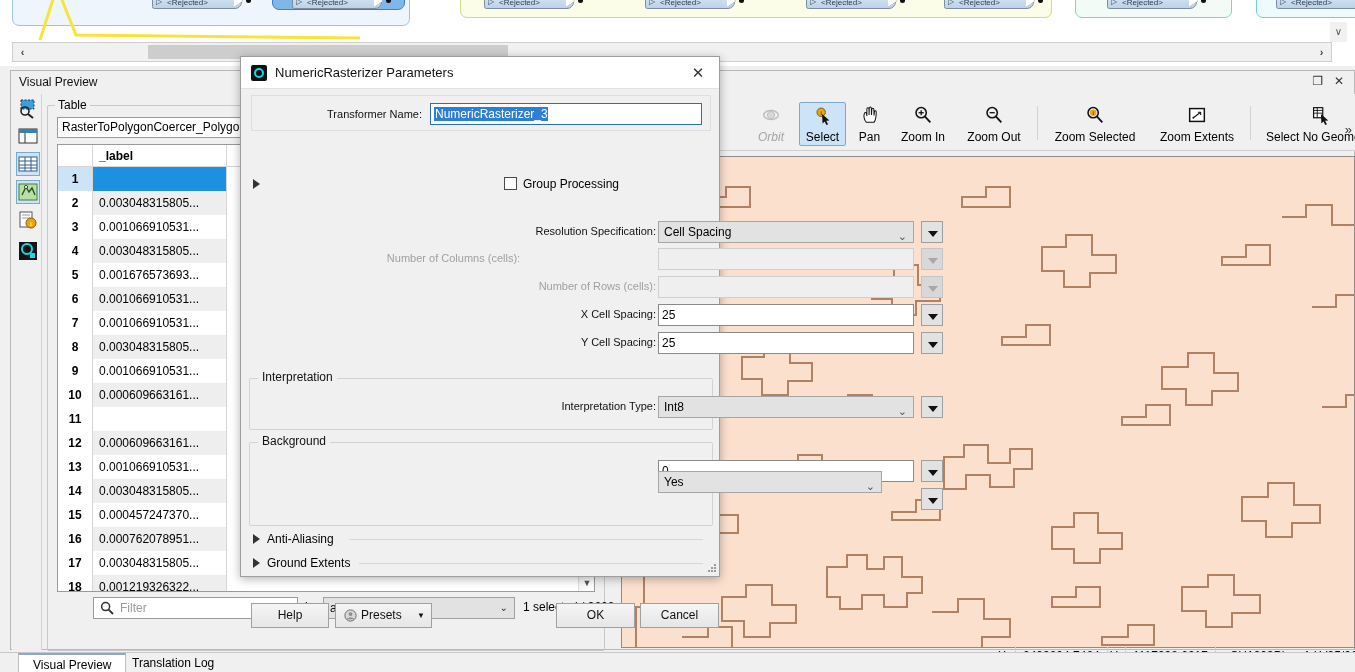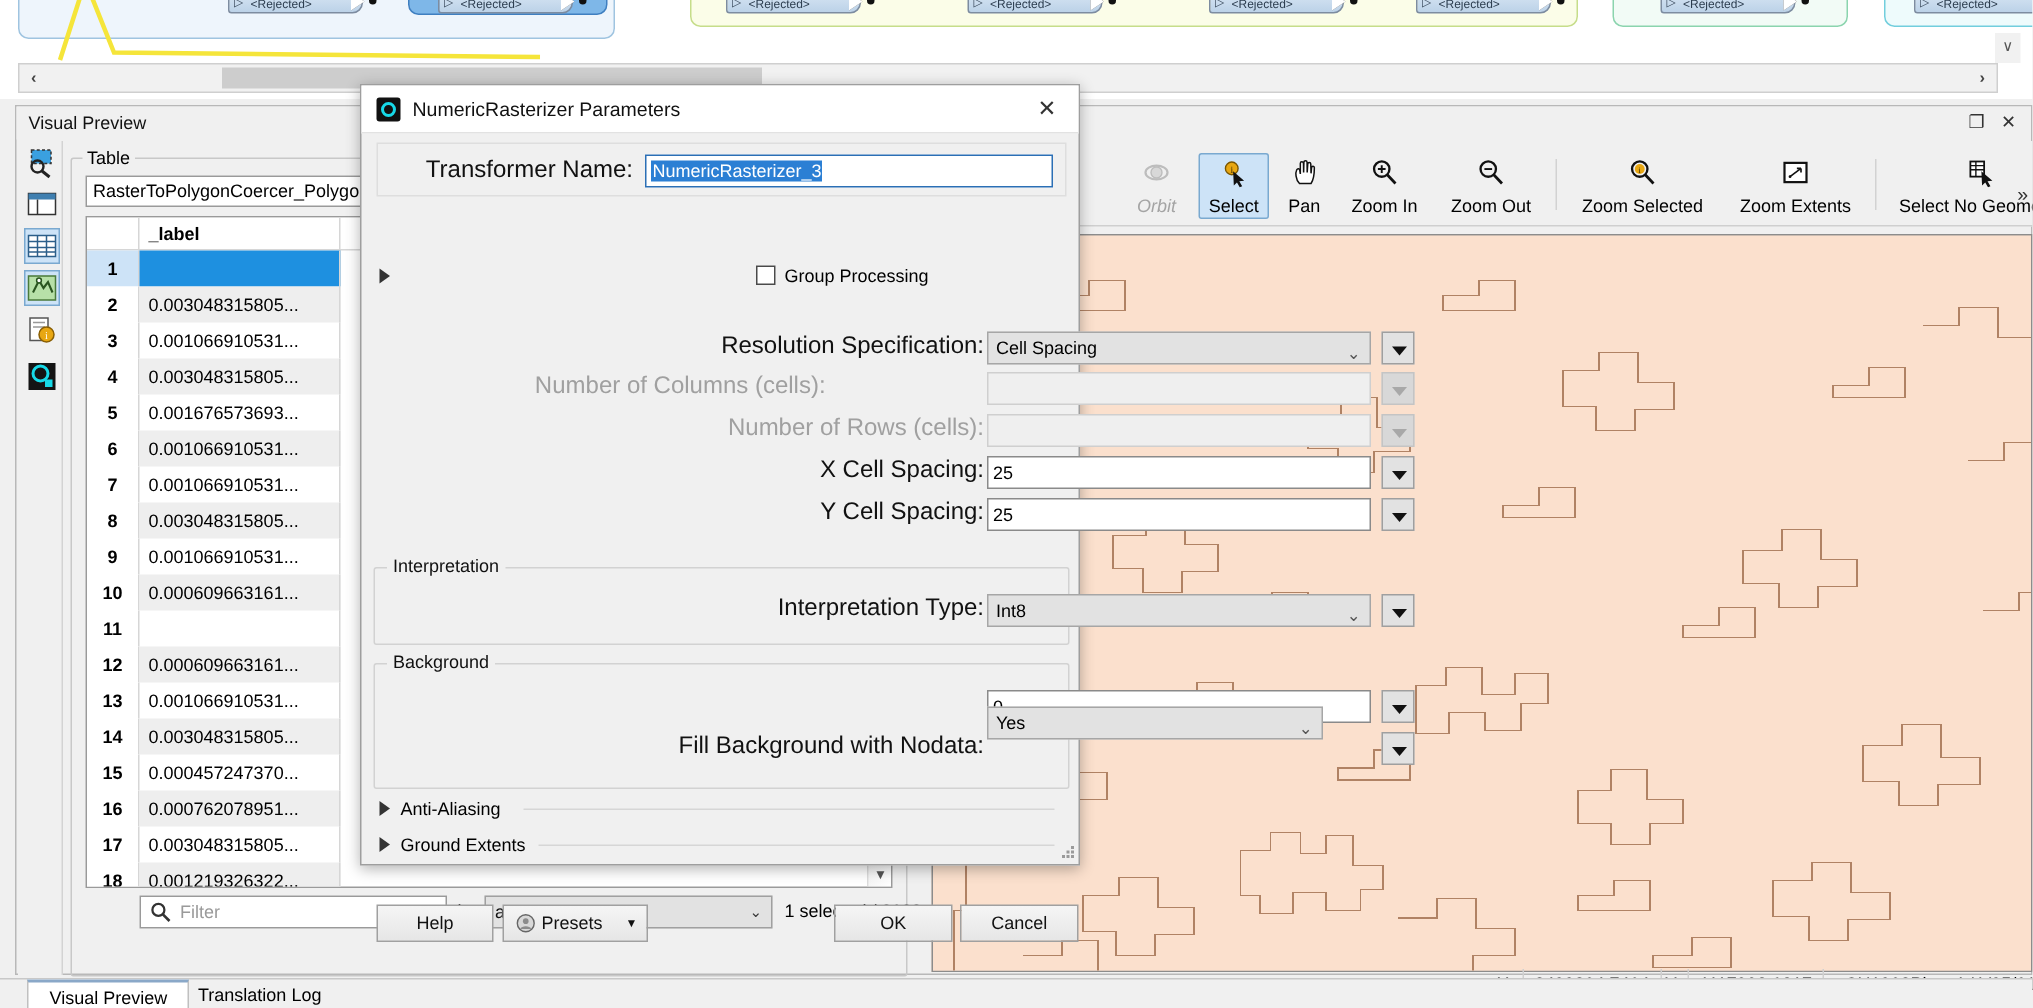--- a/index.html
+++ b/index.html
@@ -258,21 +258,21 @@
     position: absolute; right: 6px; top: 6px; width: 30px; height: 20px;
     text-align: center; line-height: 20px; font-size: 15px; color: #333;
   }
   #dlg-body { position: absolute; left: 0; top: 32px; width: 480px; height: 489px; }
 
   .name-box {
     position: absolute; left: 10px; top: 6px; width: 460px; height: 36px;
     border: 1px solid #dedede; background: #f0f0f0;
   }
   .lbl-r {
-    position: absolute; text-align: right; font-size: 16px;
+    position: absolute; text-align: right; font-size: 11px;
     line-height: 20px; color: #111;
   }
   .lbl-r.dim { color: #a0a0a0; }
   .txtin {
     position: absolute; height: 22px; border: 1px solid #2b6fb5;
     background: #fff; font-size: 12px; line-height: 20px; padding-left: 3px;
     white-space: nowrap; overflow: hidden;
   }
   .txtin.plain { border: 1px solid #8a8a8a; }
   .sel-hl { background: #2b7fd4; color: #fff; padding: 0 0 0 1px; }
@@ -761,21 +761,20 @@
 
       <div class="grp" style="left:8px; top:353px; width:464px; height:84px;">
         <div class="gbox"></div>
         <div class="glbl">Background</div>
       </div>
       <div class="txtin plain" style="left:417px; top:371px; width:256px;">
         <span>0</span>
       </div>
       <div class="dropbtn" style="left:680px; top:371px;"></div>
 
-      <div class="lbl-r" style="left:10px; top:399px; width:405px;">Fill Background with Nodata:</div>
       <div class="combo" style="left:417px; top:382px; width:224px;">
         <span>Yes</span>
         <span class="chev">⌄</span>
       </div>
       <div class="dropbtn" style="left:680px; top:399px;"></div>
 
       <div class="collapser" style="left:12px; top:442px; width:450px;">
         <span class="tri"></span>
         <span class="ctxt">Anti-Aliasing</span>
         <span class="cline" style="left:96px; width:354px;"></span>

